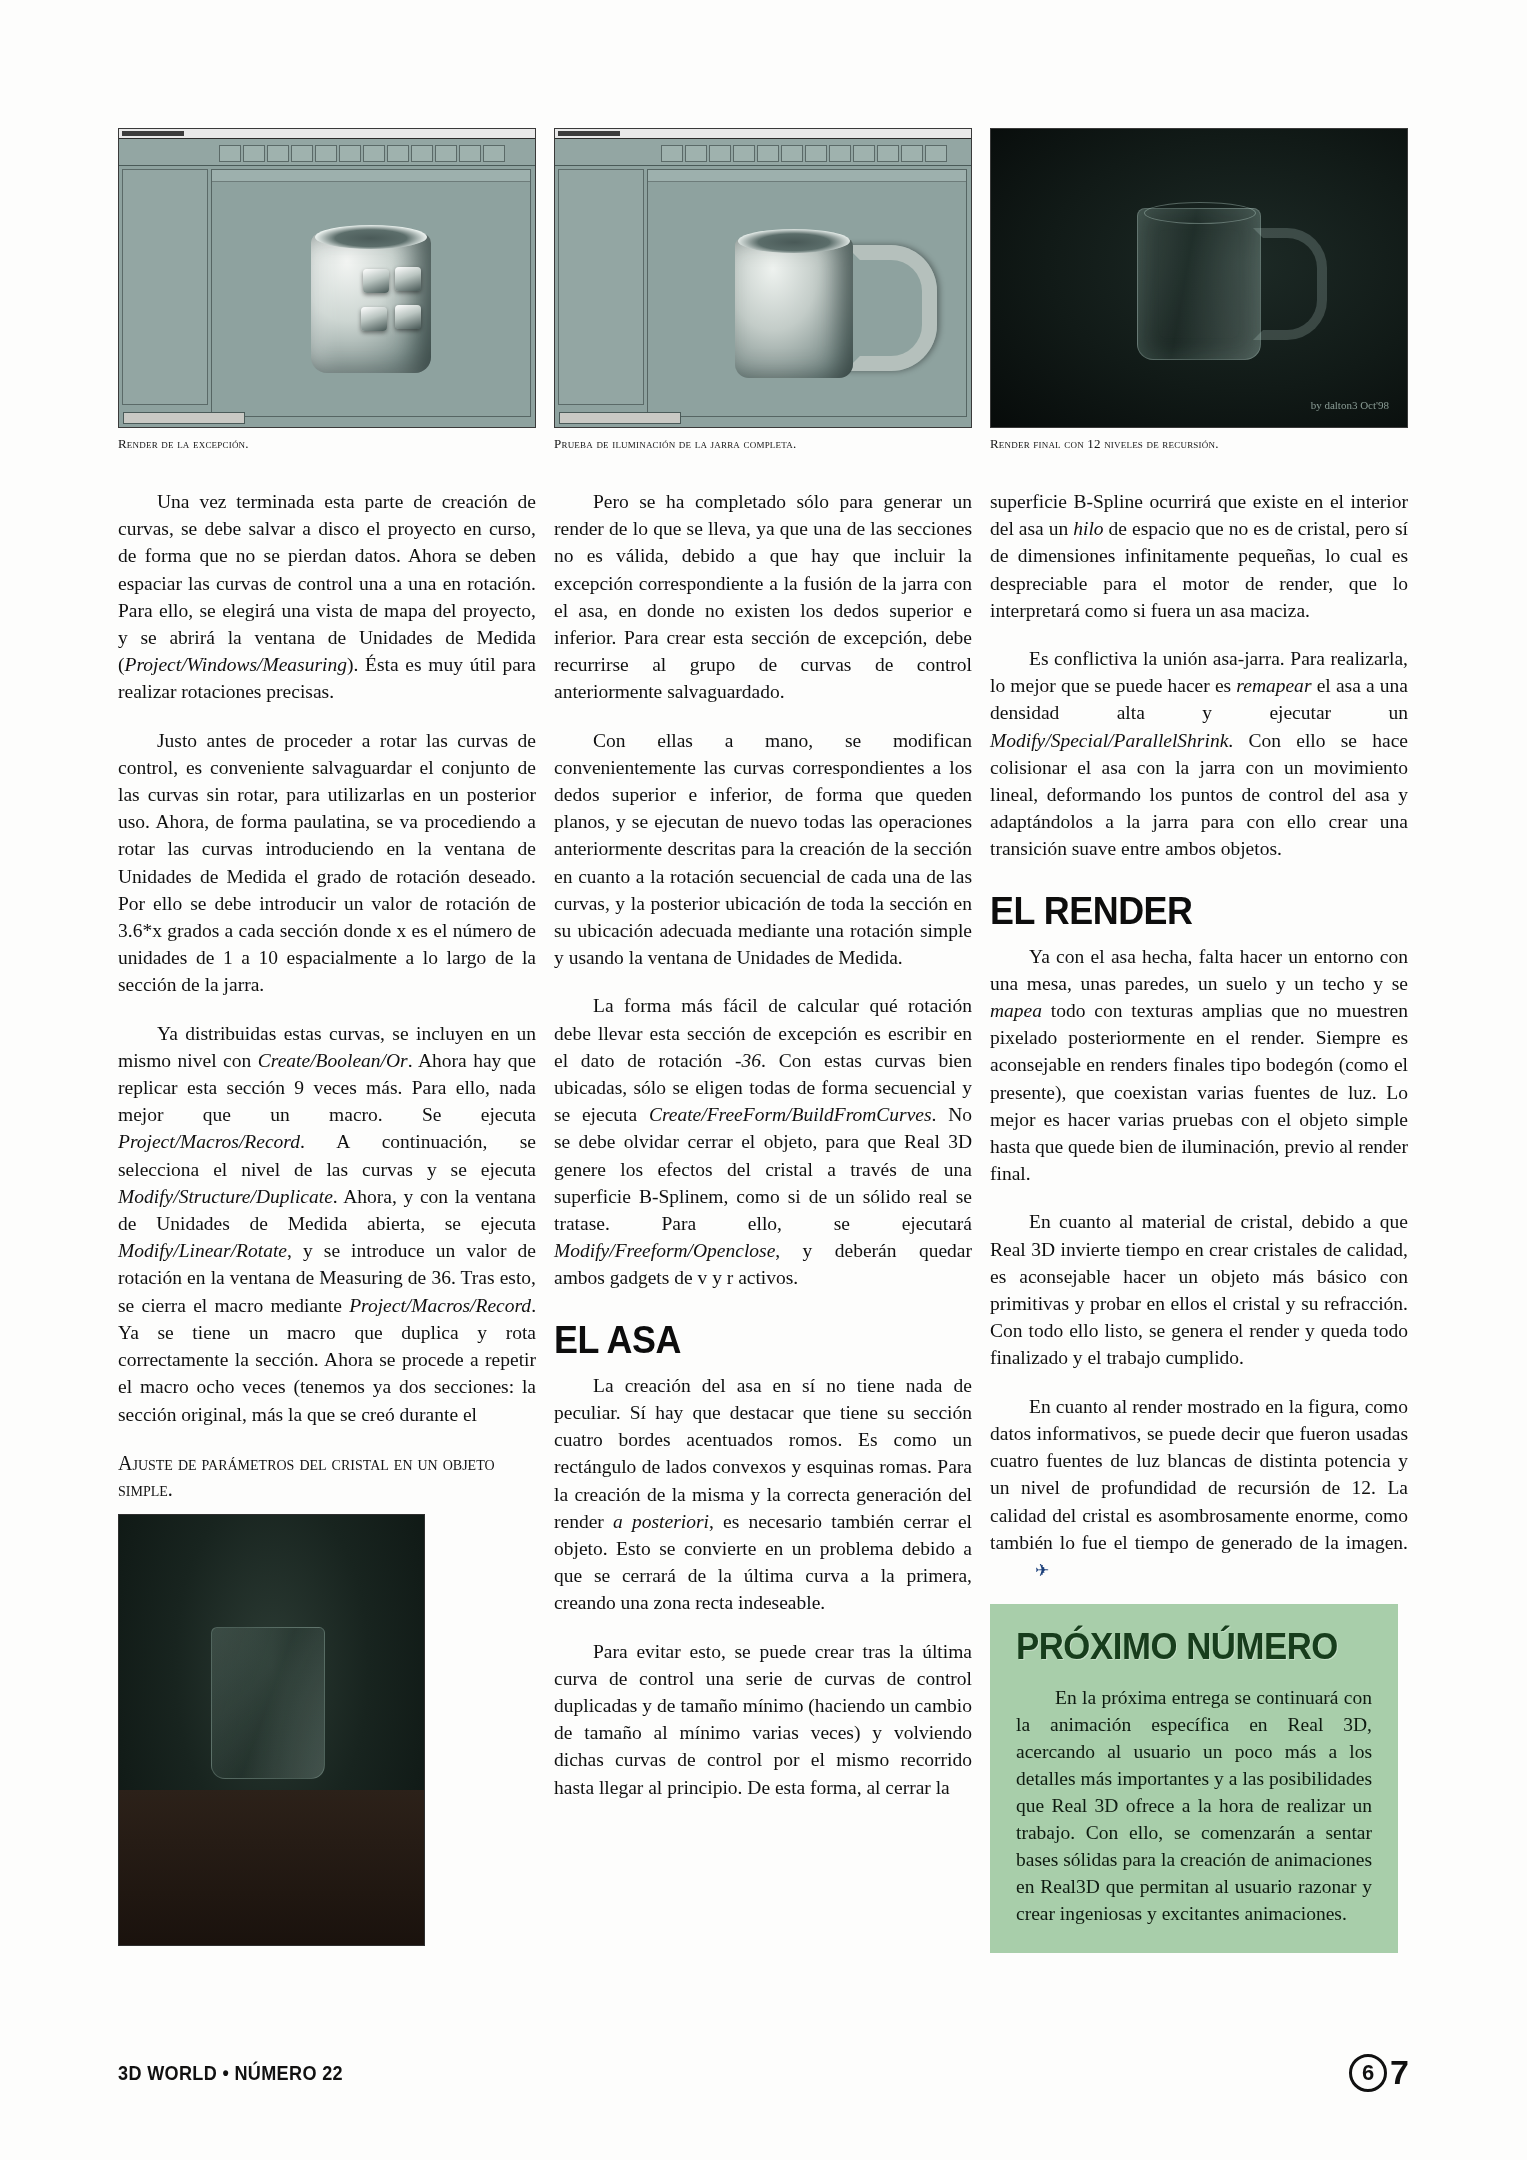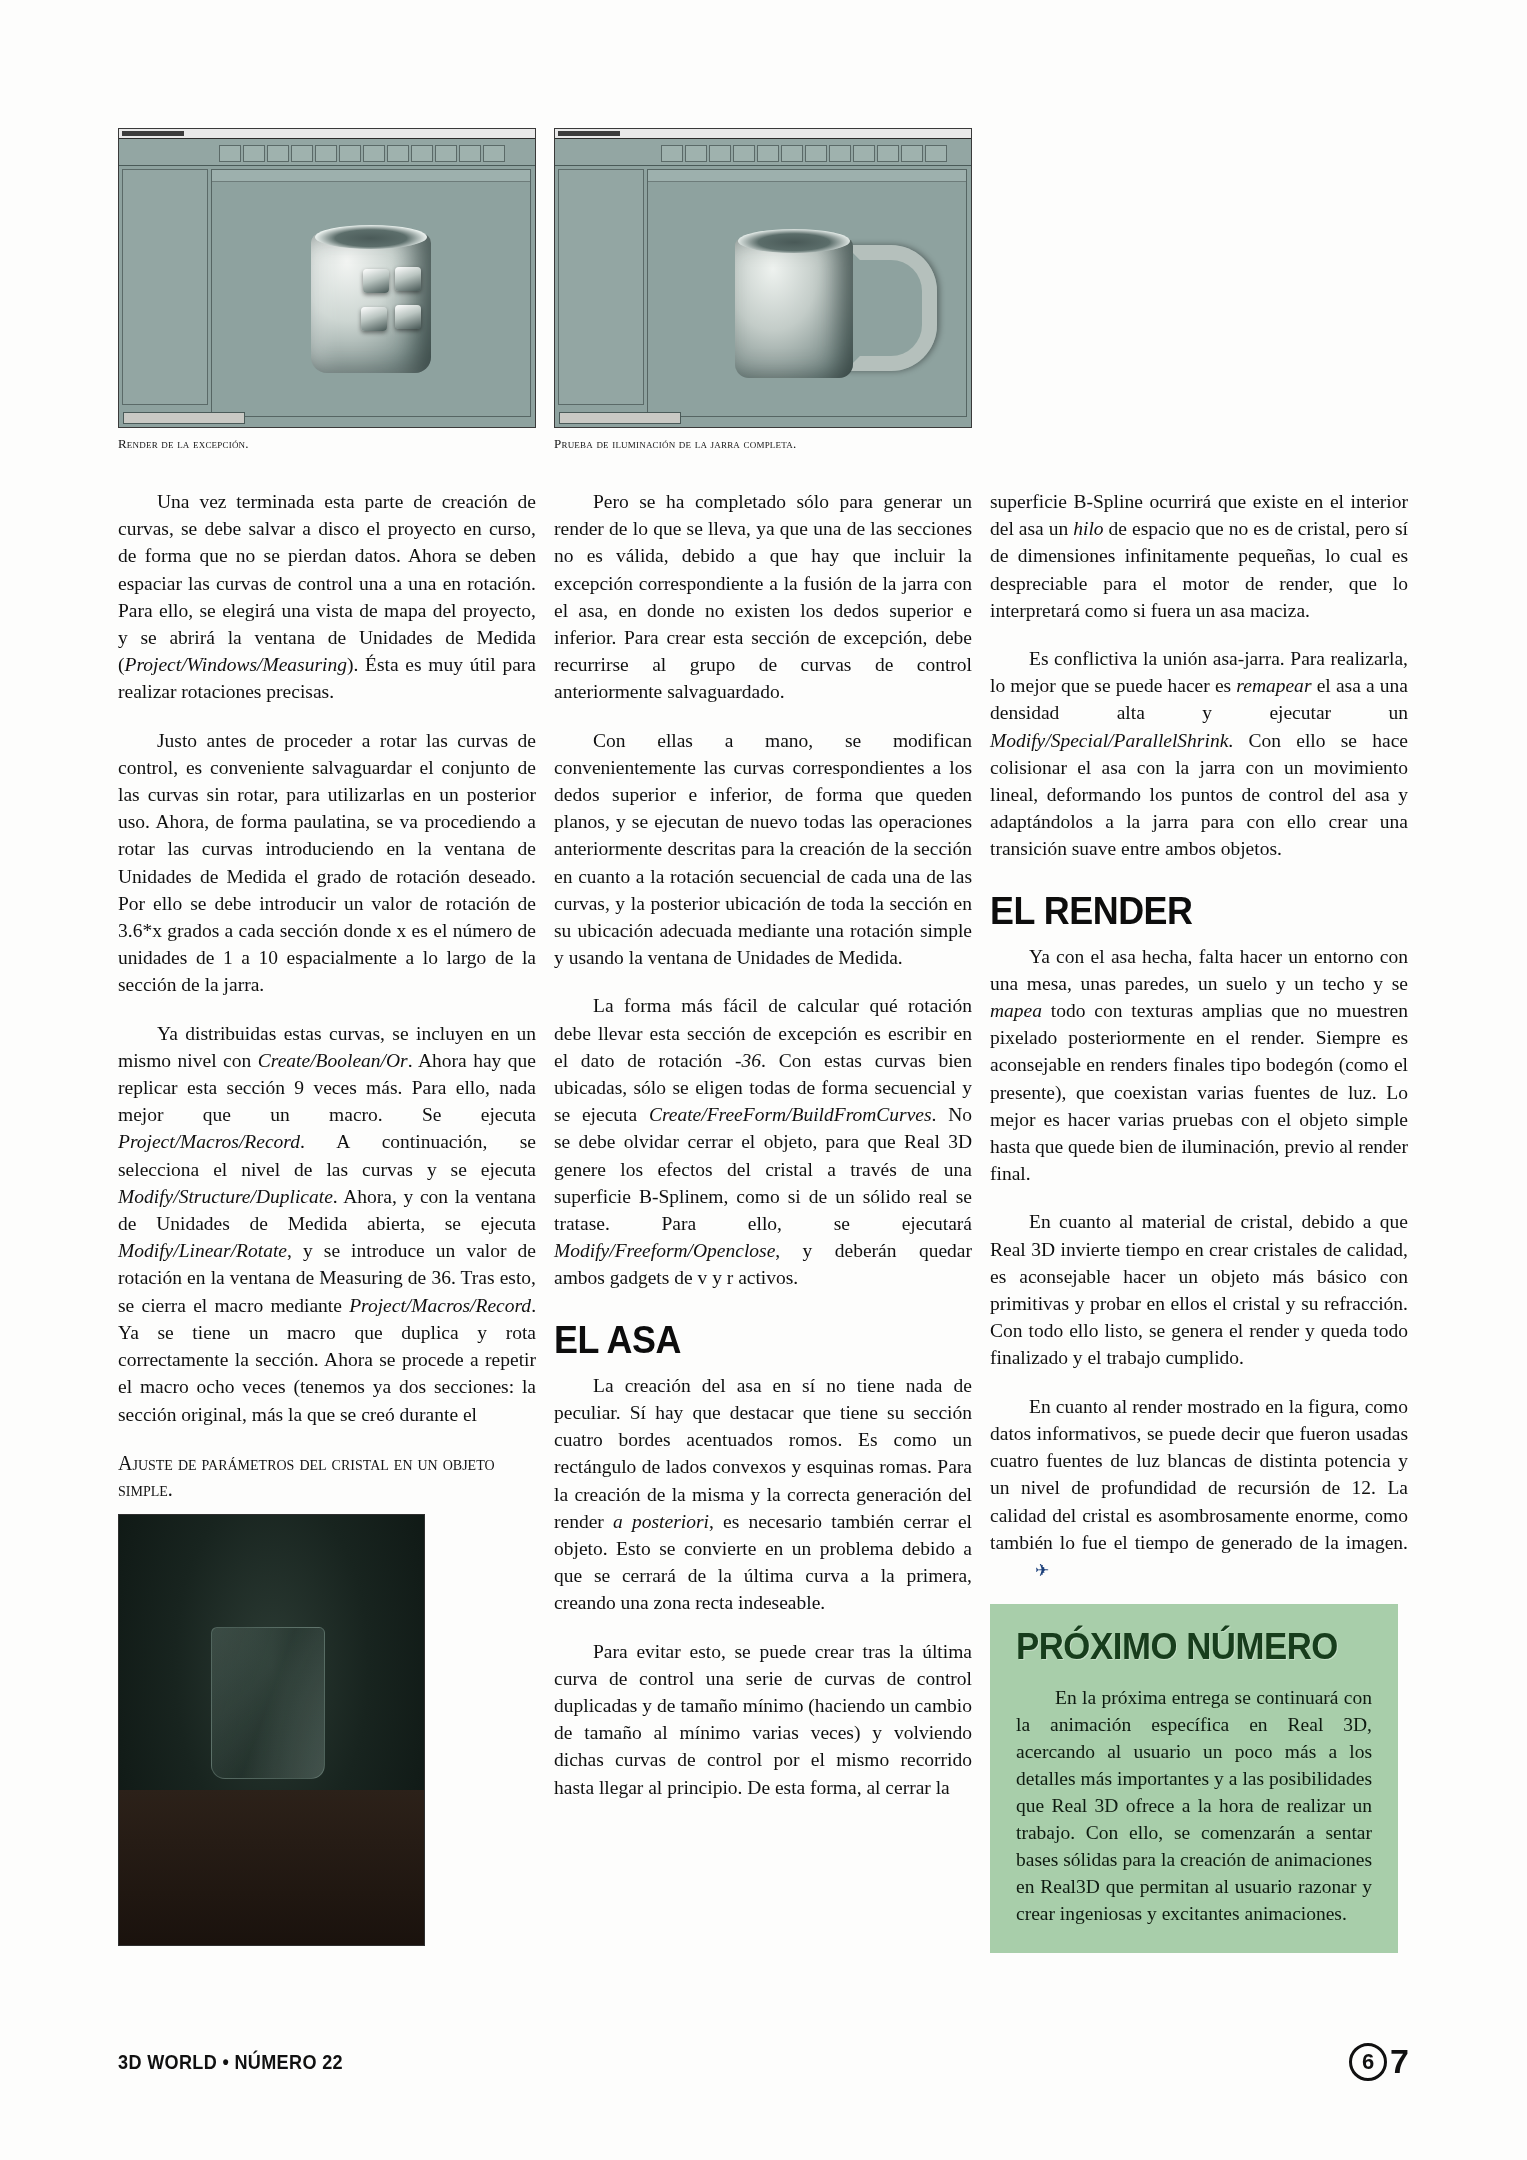--- a/index.html
+++ b/index.html
@@ -269,21 +269,21 @@
     margin-left: 6px;
     color: #1b3f7a;
     font-size: 17px;
   }
 
   
   .footer {
     position: absolute;
     left: 118px;
     right: 118px;
-    bottom: 79px;
+    bottom: 68px;
     display: flex;
     align-items: center;
     justify-content: space-between;
   }
   .foot-left {
     font-family: "Liberation Sans", sans-serif;
     font-weight: bold;
     font-size: 21px;
     letter-spacing: .4px;
     transform: scaleX(0.86);
@@ -364,20 +364,28 @@
         <div class="viewport">
           <div class="menuline" style="left:0;right:0;top:0"></div>
           <div class="handle2"></div>
           <div class="mug2"></div>
         </div>
         <div class="statusline"></div>
       </div>
       <div class="fig-cap">Prueba de iluminación de la jarra completa.</div>
     </div>
 
+    <div class="fig">
+      <div class="fig-frame render-dark">
+        <div class="glasshandle"></div>
+        <div class="glassmug"></div>
+        <div class="sig">by dalton3 Oct'98</div>
+      </div>
+      <div class="fig-cap">Render final con 12 niveles de recursión.</div>
+    </div>
 
   </div>
 
   <div class="cols">
 
     <div class="col">
       <p class="body">Una vez terminada esta parte de creación de curvas, se debe salvar a disco el proyecto en curso, de forma que no se pierdan datos. Ahora se deben espaciar las curvas de control una a una en rotación. Para ello, se elegirá una vista de mapa del proyecto, y se abrirá la ventana de Unidades de Medida (<em>Project/Windows/Measuring</em>). Ésta es muy útil para realizar rotaciones precisas.</p>
       <p class="body">Justo antes de proceder a rotar las curvas de control, es conveniente salvaguardar el conjunto de las curvas sin rotar, para utilizarlas en un posterior uso. Ahora, de forma paulatina, se va procediendo a rotar las curvas introduciendo en la ventana de Unidades de Medida el grado de rotación deseado. Por ello se debe introducir un valor de rotación de 3.6*x grados a cada sección donde x es el número de unidades de 1 a 10 espacialmente a lo largo de la sección de la jarra.</p>
       <p class="body">Ya distribuidas estas curvas, se incluyen en un mismo nivel con <em>Create/Boolean/Or</em>. Ahora hay que replicar esta sección 9 veces más. Para ello, nada mejor que un macro. Se ejecuta <em>Project/<em>Macros/Record</em></em>. A continuación, se selecciona el nivel de las curvas y se ejecuta <em>Modify/Structure/Duplicate</em>. Ahora, y con la ventana de Unidades de Medida abierta, se ejecuta <em>Modify/Linear/Rotate</em>, y se introduce un valor de rotación en la ventana de Measuring de 36. Tras esto, se cierra el macro mediante <em>Project/<em>Macros/Record</em></em>. Ya se tiene un macro que duplica y rota correctamente la sección. Ahora se procede a repetir el macro ocho veces (tenemos ya dos secciones: la sección original, más la que se creó durante el</p>
 

